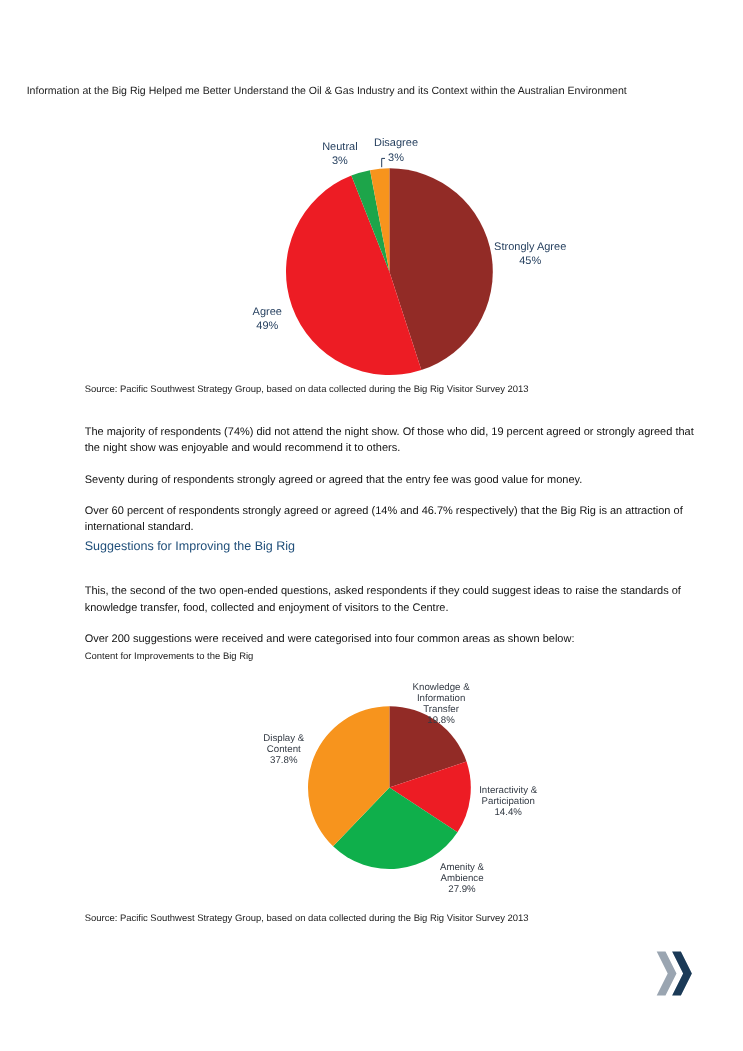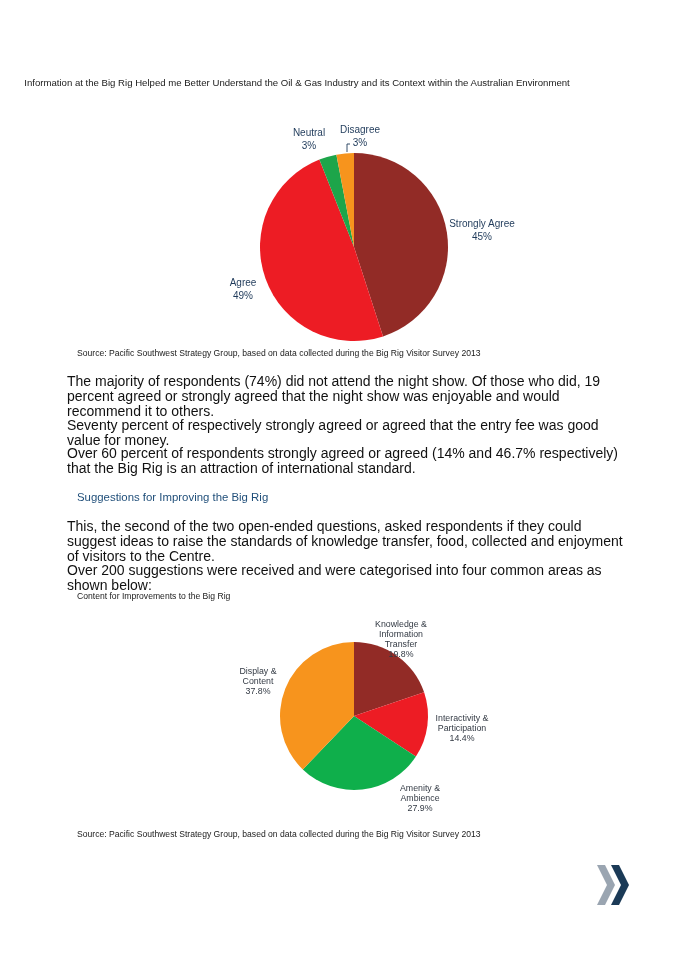--- a/index.html
+++ b/index.html
@@ -1,21 +1,21 @@
 <!DOCTYPE html>
 <html><head>
 <meta charset="utf-8">
 <style>
   html, body { margin: 0; padding: 0; background: #ffffff; }
   body { width: 675px; height: 955px; position: relative; overflow: hidden;
          font-family: "Liberation Sans", sans-serif; color: #1a1a1a; }
   .abs { position: absolute; }
   .chart-title { left: 0; width: 594px; top: 77px; text-align: center; font-size: 9.6px; color: #1a1a1a; }
   .source { left: 77px; font-size: 8.6px; color: #1a1a1a; }
-  .para { left: 67px; width: 560px; font-size: 14px; line-height: 15px; color: #111; }
+  .para { left: 77px; width: 560px; font-size: 10px; line-height: 15px; color: #111; margin-top: 11px; }
   .heading { left: 77px; top: 491px; font-size: 11.4px; font-weight: normal; color: #1f4e79; }
   .small-label { left: 77px; top: 591px; font-size: 8.6px; color: #1a1a1a; }
   svg text { font-family: "Liberation Sans", sans-serif; }
   .lbl1 { fill: #1f3a5a; font-size: 10px; }
   .lbl2 { fill: #333a44; font-size: 8.8px; }
 </style>
 </head>
 <body>
 
 <div class="abs chart-title">Information at the Big Rig Helped me Better Understand the Oil &amp; Gas Industry and its Context within the Australian Environment</div>
@@ -35,21 +35,21 @@
   <text class="lbl1" x="309" y="136" text-anchor="middle">Neutral</text>
   <text class="lbl1" x="309" y="149" text-anchor="middle">3%</text>
   <text class="lbl1" x="360" y="133" text-anchor="middle">Disagree</text>
   <text class="lbl1" x="360" y="146" text-anchor="middle">3%</text>
   <path d="M347 152 L347 144 L350 144" fill="none" stroke="#1f3a5a" stroke-width="0.9"></path>
 </svg>
 
 <div class="abs source" style="top:348px">Source: Pacific Southwest Strategy Group, based on data collected during the Big Rig Visitor Survey 2013</div>
 
 <div class="abs para" style="top:374px">The majority of respondents (74%) did not attend the night show.  Of those who did, 19 percent agreed or strongly agreed that the night show was enjoyable and would recommend it to others.</div>
-<div class="abs para" style="top:418px">Seventy percent of respectively strongly agreed or agreed that the entry fee was good value for money.</div>
+<div class="abs para" style="top:418px">Seventy during of respondents strongly agreed or agreed that the entry fee was good value for money.</div>
 <div class="abs para" style="top:446px">Over 60 percent of respondents strongly agreed or agreed (14% and 46.7% respectively) that the Big Rig is an attraction of international standard.</div>
 
 <div class="abs heading">Suggestions for Improving the Big Rig</div>
 
 <div class="abs para" style="top:519px">This, the second of the two open-ended questions, asked respondents if they could suggest ideas to raise the standards of knowledge transfer, food, collected and enjoyment of visitors to the Centre.</div>
 <div class="abs para" style="top:563px">Over 200 suggestions were received and were categorised into four common areas as shown below:</div>
 
 <div class="abs small-label">Content for Improvements to the Big Rig</div>
 
 <svg class="abs" style="left:0;top:600px" width="675" height="225">

